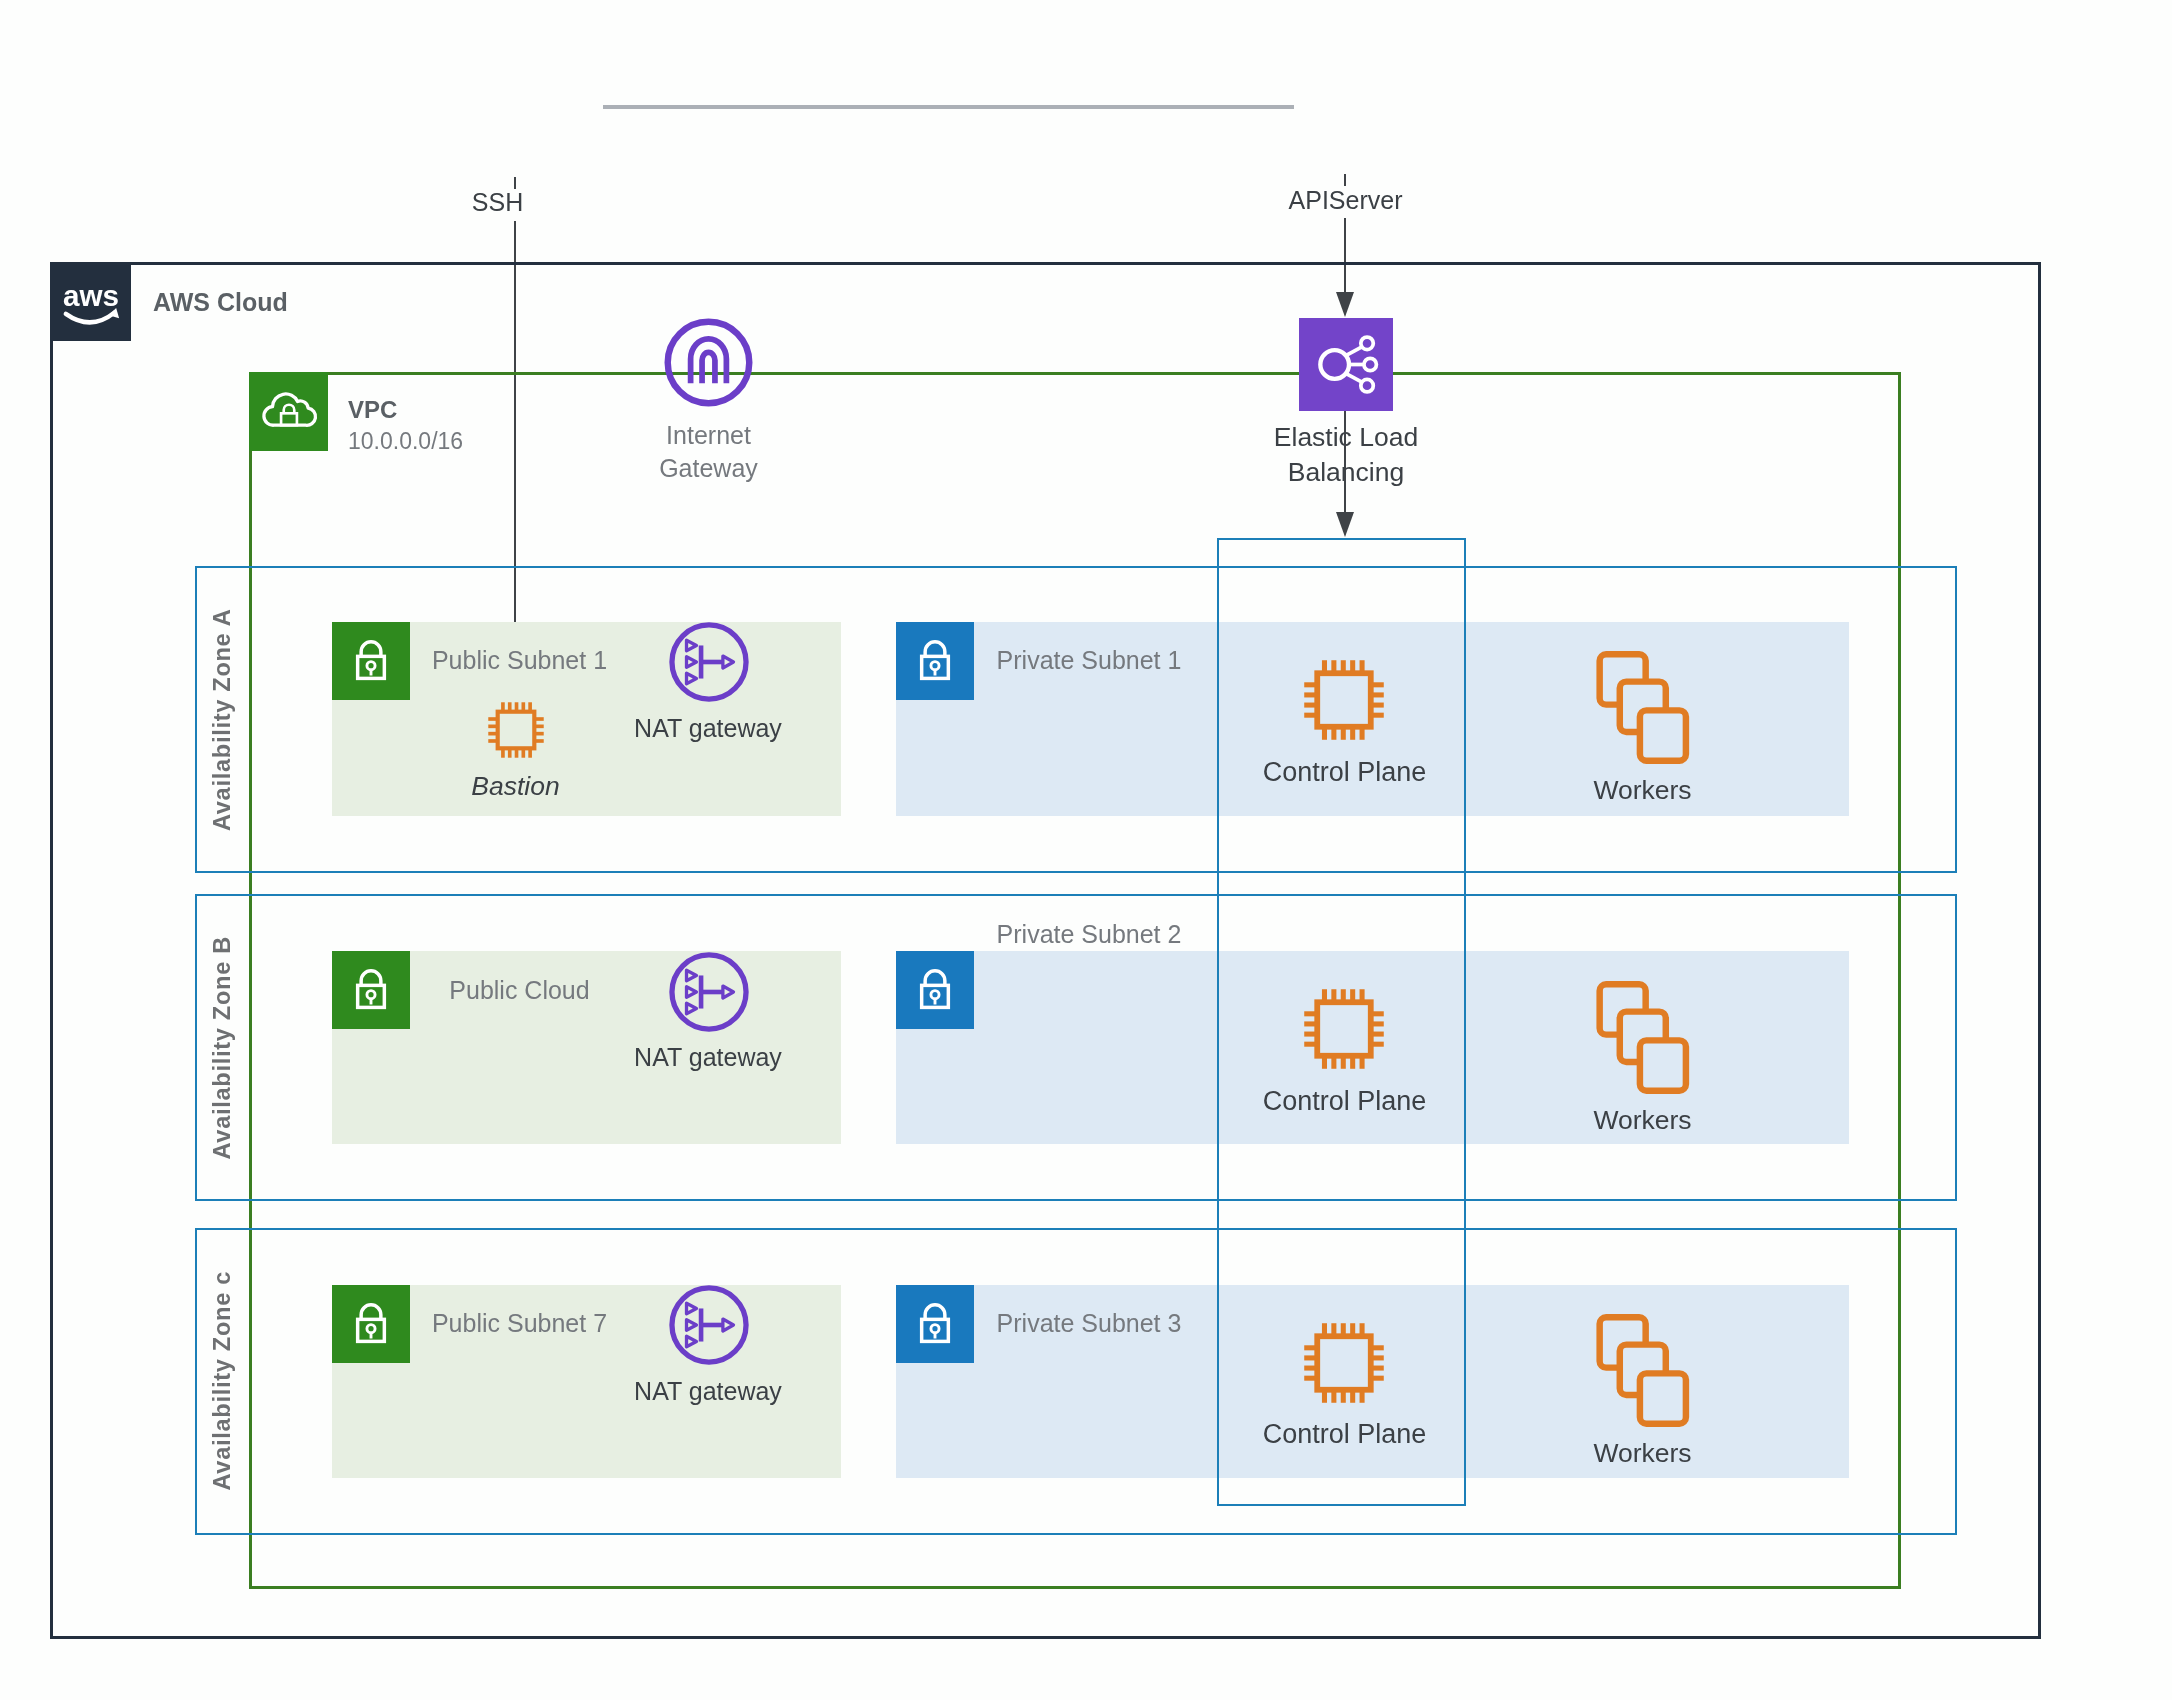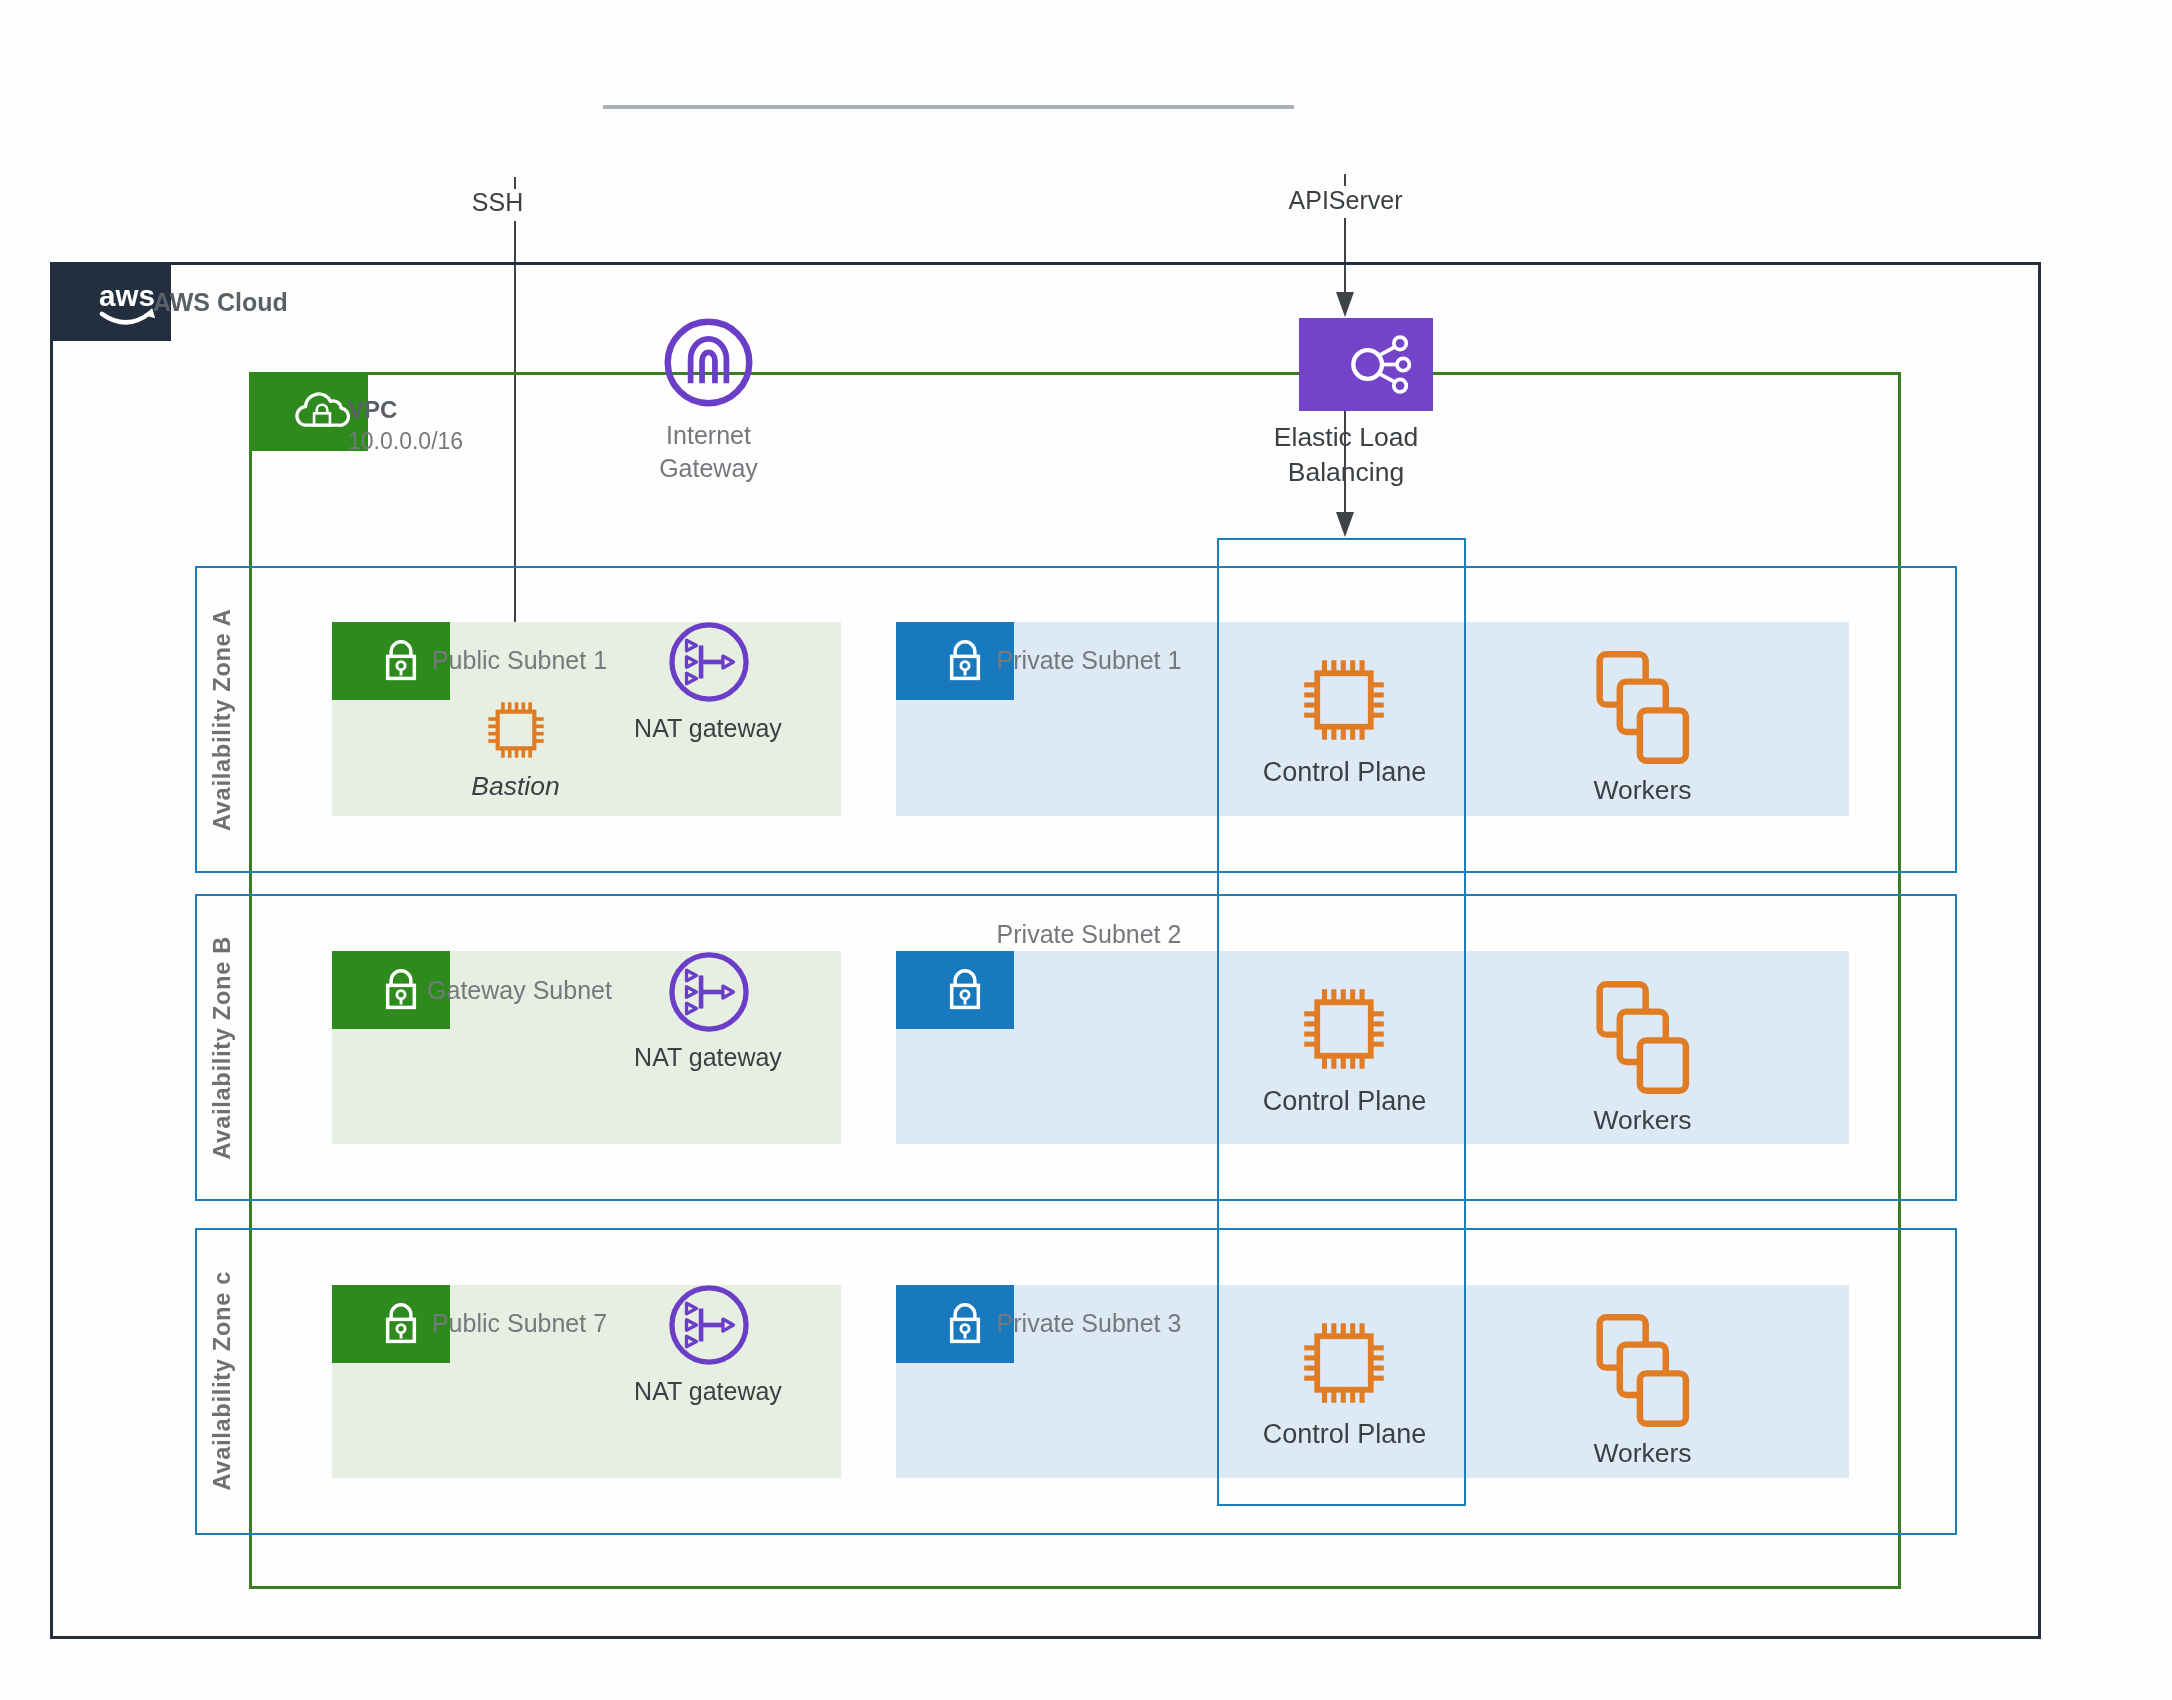--- a/index.html
+++ b/index.html
@@ -7,21 +7,21 @@
   .canvas{position:relative;width:2172px;height:1700px;overflow:hidden;}
   .abs{position:absolute;}
   .box{position:absolute;box-sizing:border-box;background:transparent;}
   .aws-box{border:3.7px solid var(--navy);}
   .vpc-box{border:3.7px solid var(--green_border);}
   .az-box{border:2.9px solid var(--blue_border);}
   .cp-box{border:2.9px solid var(--blue_border);}
   .fill{position:absolute;}
   .fill.public{background:var(--green_fill);}
   .fill.private{background:var(--blue_fill);}
-  .icon-sq{position:absolute;display:flex;align-items:center;justify-content:flex-start;padding-left:40px;}
+  .icon-sq{position:absolute;display:flex;align-items:center;justify-content:center;}
   .txt{position:absolute;white-space:pre-line;}
   .center{text-align:center;}
   .title{font-size:35px;font-weight:bold;color:var(--title_gray);letter-spacing:0.7px;}
   .rule{position:absolute;background:#ABB0B6;}
   .h-bold-dark{font-size:25px;font-weight:bold;color:var(--heading_gray);text-align:right;}
   .lbl-gray{font-size:25px;color:var(--label_gray);}
   .lbl-dark{font-size:25px;color:var(--label_dark);}
   .lbl-dark-lg{font-size:27px;color:var(--label_dark);}
   .vpc-name{font-size:24px;font-weight:bold;color:var(--heading_gray);}
   .vpc-cidr{font-size:23px;color:var(--label_gray);}
@@ -153,21 +153,21 @@
   <div class="icon-sq" style="left:896px;top:1285px;width:78px;height:78px;background:var(--blue_icon);">
     <svg width="58" height="58" viewBox="0 0 100 100">
         <path d="M33 42 v-8 a17 17 0 0 1 34 0 v8" stroke="#FFF" stroke-width="6" fill="none"></path>
         <rect x="27" y="42" width="46" height="38" stroke="#FFF" stroke-width="6" fill="none"></rect>
         <circle cx="50" cy="58" r="7" stroke="#FFF" stroke-width="5" fill="none"></circle>
         <line x1="50" y1="65" x2="50" y2="75" stroke="#FFF" stroke-width="5"></line>
       </svg>
   </div>
 
   <div class="txt lbl-gray center abs" style="left:420px;top:646px;width:199px;">Public Subnet 1</div>
-  <div class="txt lbl-gray center abs" style="left:420px;top:976px;width:199px;">Gateway Subnet</div>
+  <div class="txt lbl-gray center abs" style="left:420px;top:976px;width:199px;">Public Cloud</div>
   <div class="txt lbl-gray center abs" style="left:420px;top:1309px;width:199px;">Public Subnet 7</div>
   <div class="txt lbl-gray center abs" style="left:986px;top:646px;width:206px;">Private Subnet 1</div>
   <div class="txt lbl-gray center abs" style="left:986px;top:920px;width:206px;">Private Subnet 2</div>
   <div class="txt lbl-gray center abs" style="left:986px;top:1309px;width:206px;">Private Subnet 3</div>
 
   <div class="abs" style="left:666px;top:619px;">
     <svg width="86" height="86" viewBox="0 0 130 130">
         <circle cx="65" cy="65" r="56" stroke="var(--purple)" stroke-width="8" fill="none"></circle>
         <line x1="53" y1="40" x2="53" y2="90" stroke="var(--purple)" stroke-width="7"></line>
         <path d="M31 32 l15 8 -15 8 z" stroke="var(--purple)" stroke-width="5" fill="none" stroke-linejoin="round"></path>

